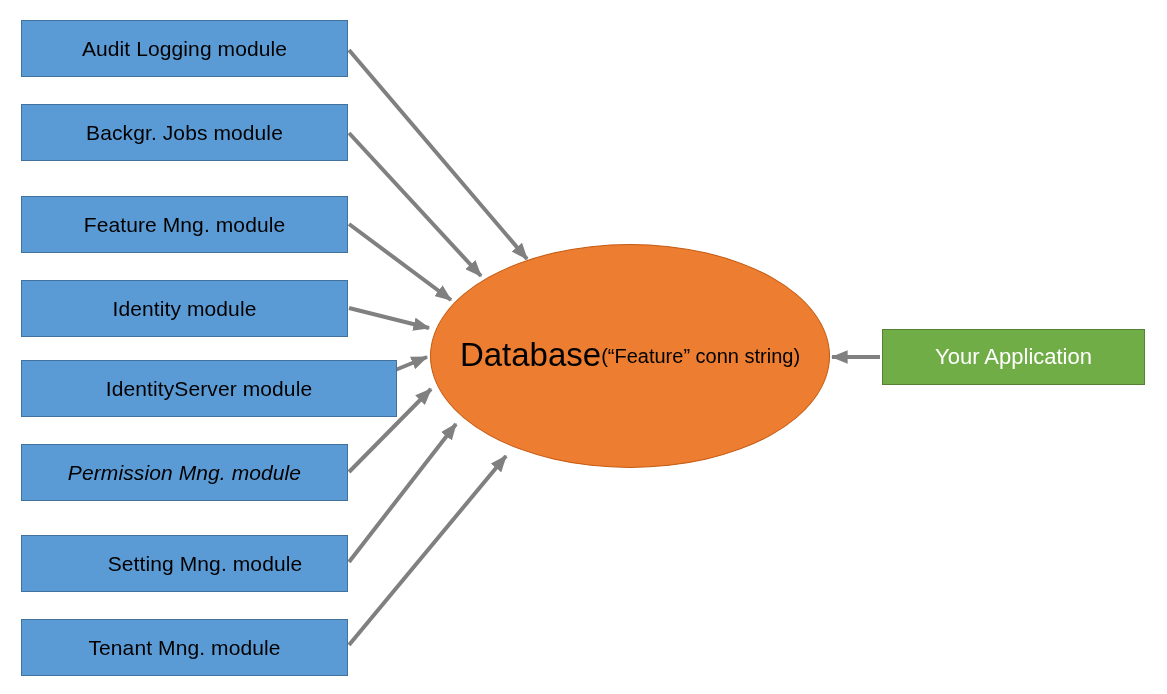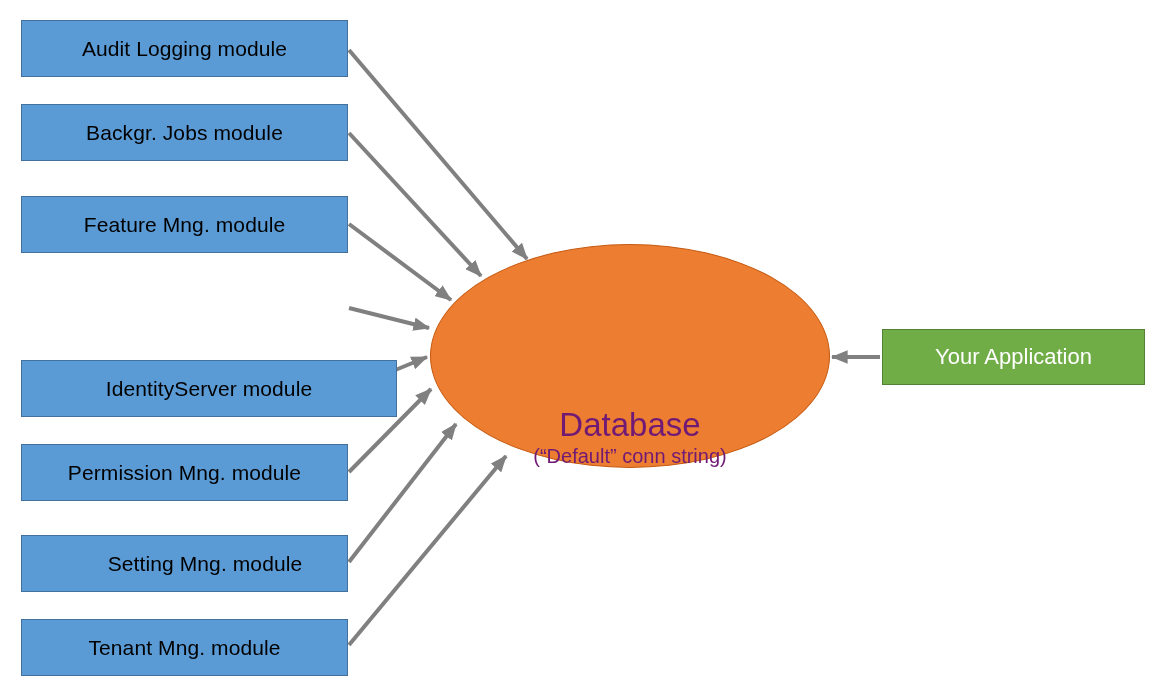--- a/index.html
+++ b/index.html
@@ -40,24 +40,24 @@
     line-height: 1.1;
     white-space: nowrap;
   }
   .db-ellipse {
     position: absolute;
     box-sizing: border-box;
     background: #ed7d31;
     border: 1.7px solid #c55a11;
     border-radius: 50%;
     display: flex;
-    flex-direction: column;
+    flex-direction: row;
     align-items: center;
-    justify-content: flex-end;
-    color: #701a75;
+    justify-content: center;
+    color: #000000;
     text-align: center;
   }
   .db-title {
     font-size: 33px;
     line-height: 1.05;
     margin-bottom: 2px;
     white-space: nowrap;
   }
   .db-sub {
     font-size: 20px;
@@ -103,35 +103,38 @@
 
   <div class="module-box" style="left: 21px; top: 20px; width: 327px; height: 57px;">
     <span>Audit Logging module</span>
   </div>
   <div class="module-box" style="left: 21px; top: 196px; width: 327px; height: 57px;">
     <span>Feature Mng. module</span>
   </div>
   <div class="module-box" style="left: 21px; top: 104px; width: 327px; height: 57px;">
     <span>Backgr. Jobs module</span>
   </div>
+  <div class="module-box" style="left: 21px; top: 280px; width: 327px; height: 57px;">
+    <span>Identity module</span>
+  </div>
   <div class="module-box" style="left: 21px; top: 360px; width: 376px; height: 57px;">
     <span>IdentityServer module</span>
   </div>
-  <div class="module-box" style="left: 21px; top: 444px; width: 327px; height: 57px;">
+  <div class="module-box" style="left: 21px; top: 444px; width: 327px; height: 57px; font-style: italic;">
     <span>Permission Mng. module</span>
   </div>
   <div class="module-box" style="left: 21px; top: 535px; width: 327px; height: 57px; padding-left: 41px;">
     <span>Setting Mng. module</span>
   </div>
   <div class="module-box" style="left: 21px; top: 619px; width: 327px; height: 57px;">
     <span>Tenant Mng. module</span>
   </div>
 
   <div class="db-ellipse" style="left: 430px; top: 244px; width: 400px; height: 224px;">
     <div class="db-title">Database</div>
-    <div class="db-sub">(“Default” conn string)</div>
+    <div class="db-sub">(“Feature” conn string)</div>
   </div>
 
   <div class="app-box" style="left: 882px; top: 329px; width: 263px; height: 56px;">
     <span>Your Application</span>
   </div>
 
 </div>
 
 </body></html>

